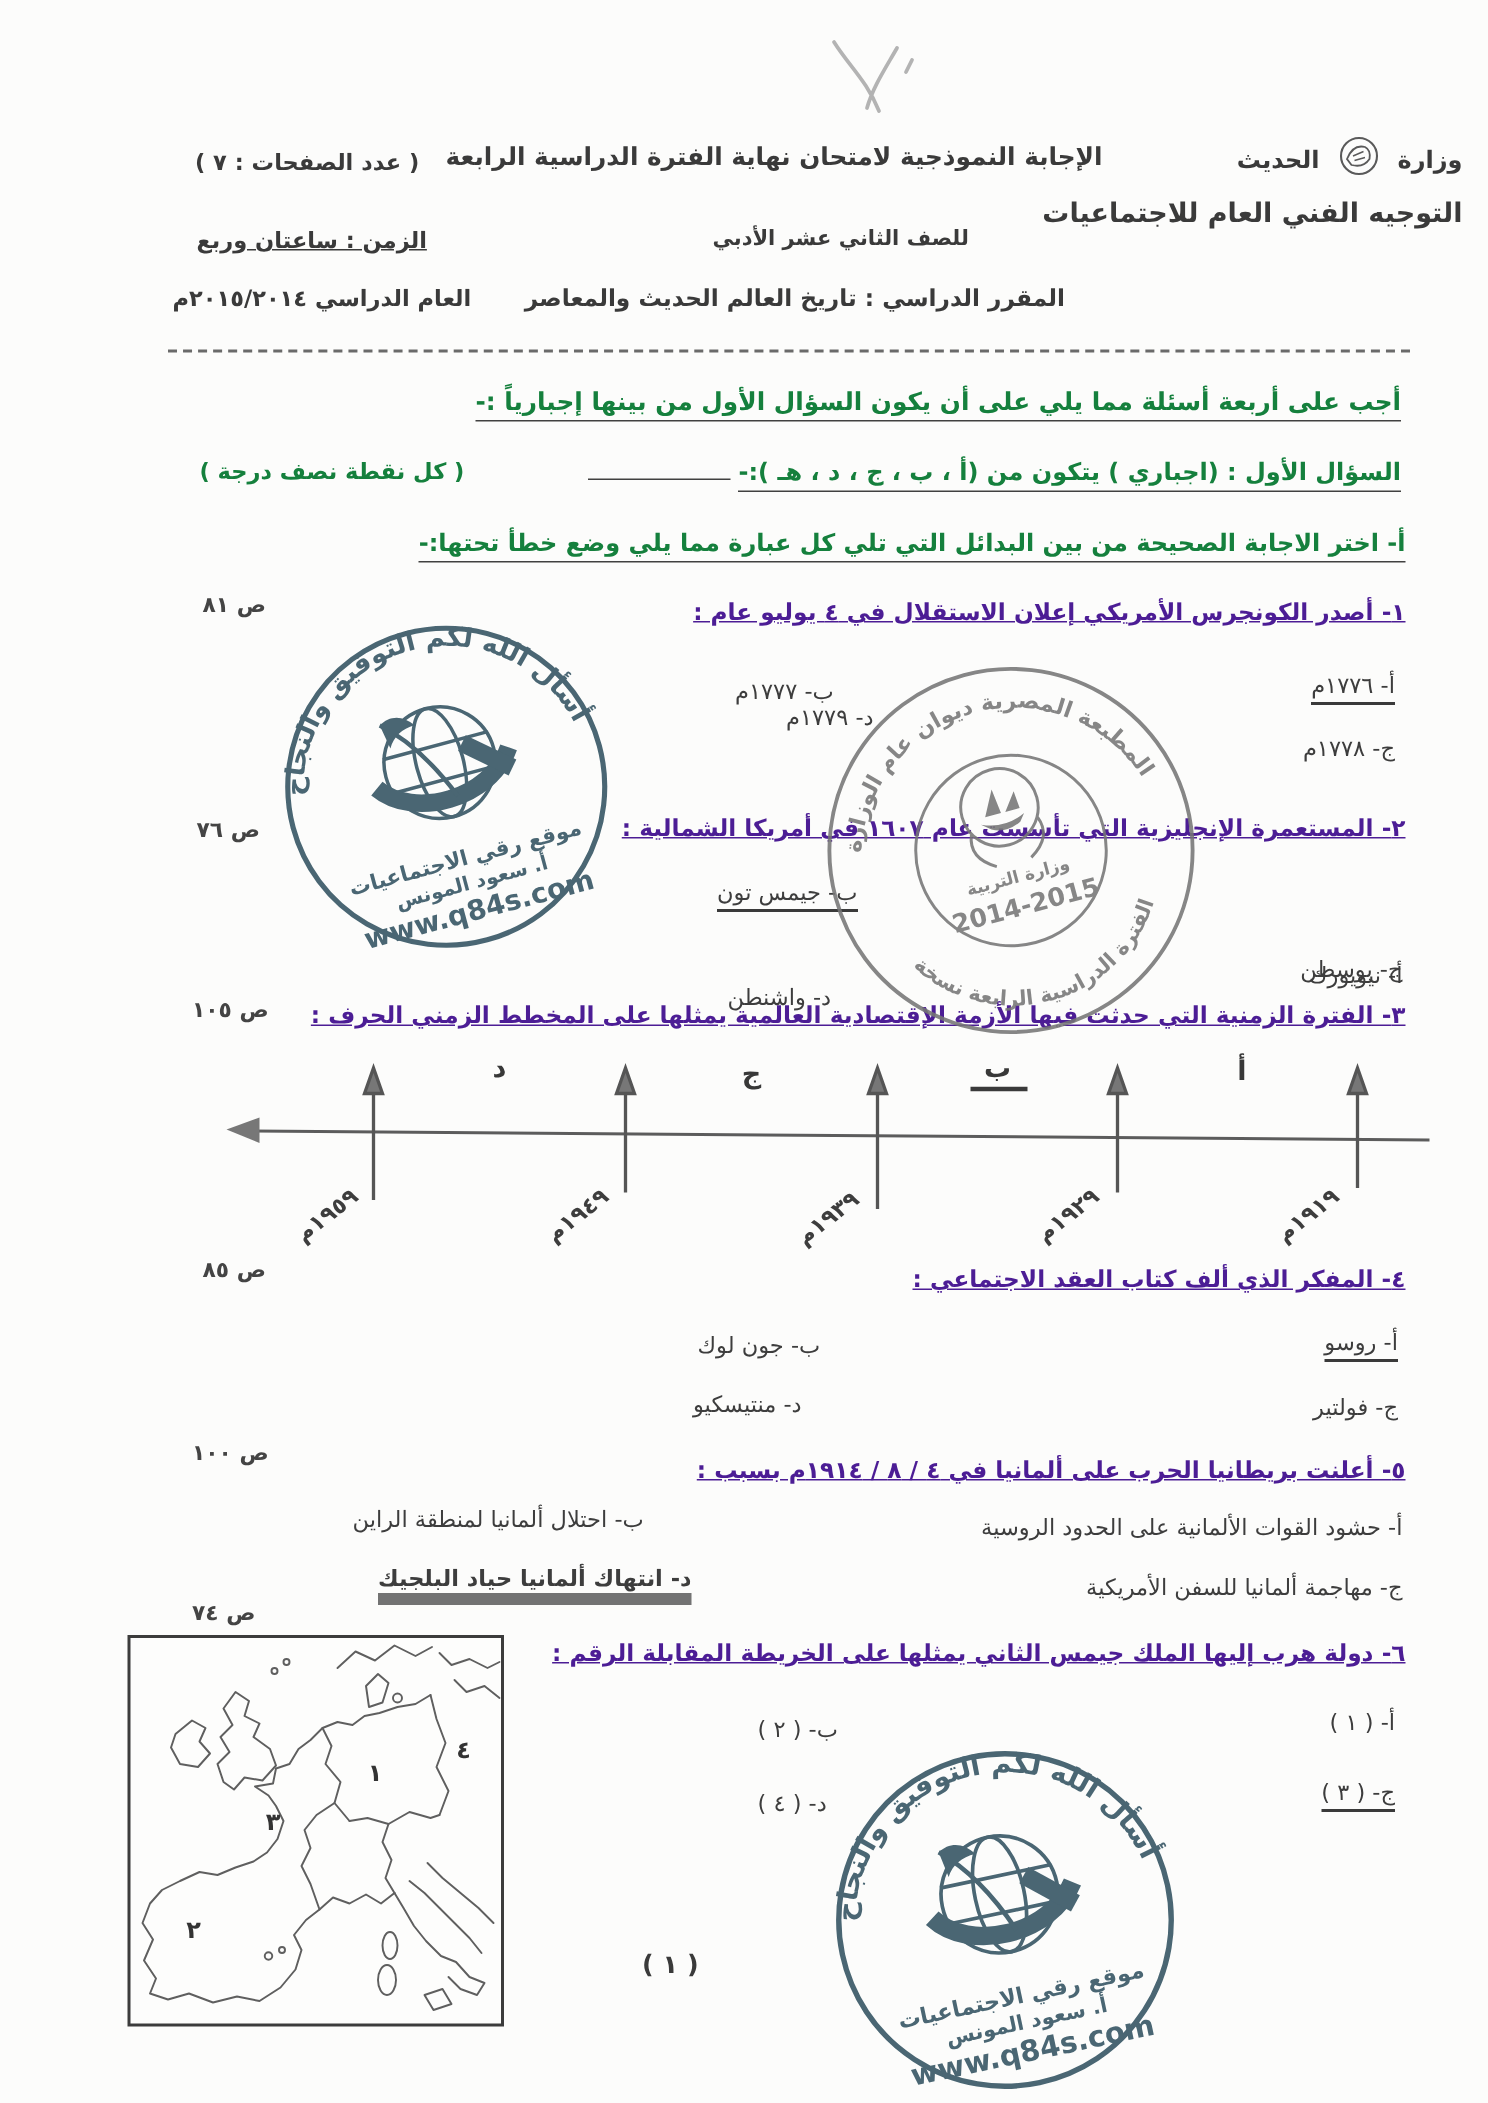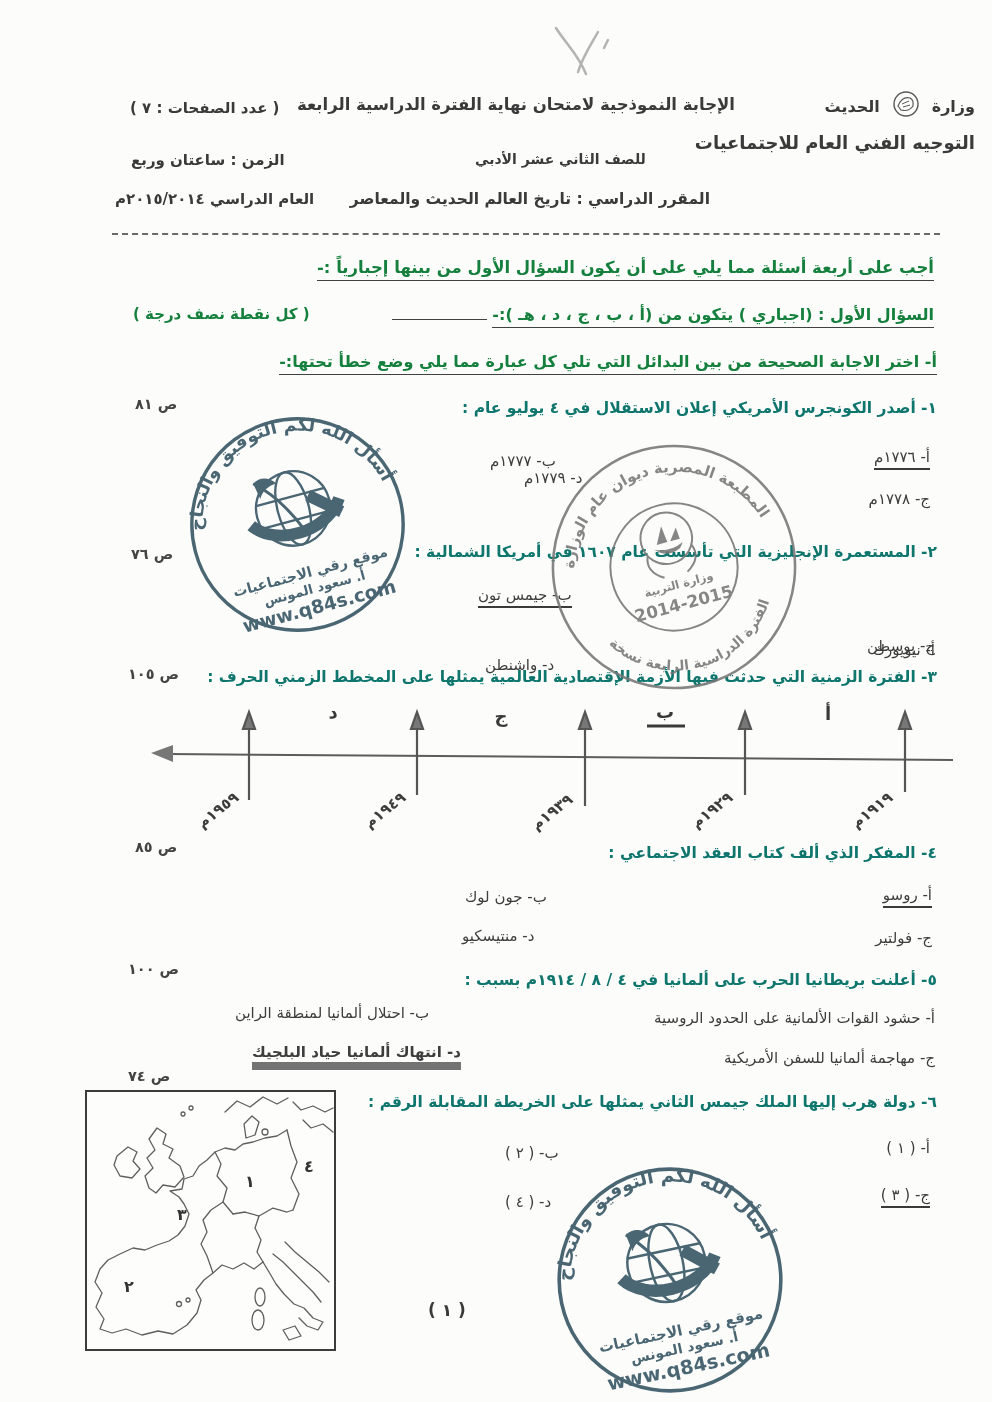--- a/index.html
+++ b/index.html
@@ -3,21 +3,21 @@
 <meta charset="utf-8">
 <style>
   html,body{margin:0;padding:0;}
   body{
     width:992px;height:1402px;position:relative;background:#fcfcfb;
     font-family:"DejaVu Sans",sans-serif;color:#3a3a3a;overflow:hidden;
   }
   .abs{position:absolute;direction:rtl;white-space:nowrap;}
   .b{font-weight:bold;}
   .hline{font-size:15.5px;font-weight:bold;color:#15803d;}
-  .qtext{font-size:15.5px;font-weight:bold;color:#0f766e;}
+  .qtext{font-size:15.5px;font-weight:bold;color:#4c1d95;text-decoration:underline;}
   .opt{font-size:15px;color:#3d3d3d;}
   .pref{font-size:14.5px;color:#444;font-weight:bold;}
   .u{border-bottom:2px solid #3a3a3a;padding-bottom:2px;}
   .u2{border-bottom:8px solid #737373;padding-bottom:1px;font-weight:bold;}
   .head-u{border-bottom:1.6px solid #414141;padding-bottom:3px;}
   .sep{position:absolute;left:112px;top:233px;width:828px;border-top:2px dashed #6a6a6a;}
   .stamp{position:absolute;pointer-events:none;}
   svg text{font-family:"DejaVu Sans",sans-serif;}
 </style>
 </head>
@@ -40,21 +40,21 @@
 </div>
 
 <div class="abs b" style="left:340px;top:95px;width:395px;text-align:center;font-size:16.5px;">الإجابة النموذجية لامتحان نهاية الفترة الدراسية الرابعة</div>
 
 <div class="abs b" style="left:130px;top:99px;font-size:15px;">( عدد الصفحات : ٧ )</div>
 
 <div class="abs b" style="right:17px;top:132px;font-size:18px;">التوجيه الفني العام للاجتماعيات</div>
 
 <div class="abs b" style="left:475px;top:151px;font-size:14px;">للصف الثاني عشر الأدبي</div>
 
-<div class="abs b" style="left:131px;top:151px;font-size:15px;">الزمن : ساعتان وربع</div>
+<div class="abs b" style="left:131px;top:151px;font-size:15px;text-decoration:underline;">الزمن : ساعتان وربع</div>
 
 <div class="abs b" style="left:380px;top:190px;width:330px;text-align:center;font-size:15.5px;">المقرر الدراسي : تاريخ العالم الحديث والمعاصر</div>
 
 <div class="abs b" style="left:115px;top:190px;font-size:15px;">العام الدراسي ٢٠١٥/٢٠١٤م</div>
 
 <div class="sep"></div>
 
 <div class="abs hline" style="right:58px;top:258px;font-size:16.5px;">
   <span class="head-u">أجب على أربعة أسئلة مما يلي على أن يكون السؤال الأول من بينها إجبارياً :-</span>
 </div>

